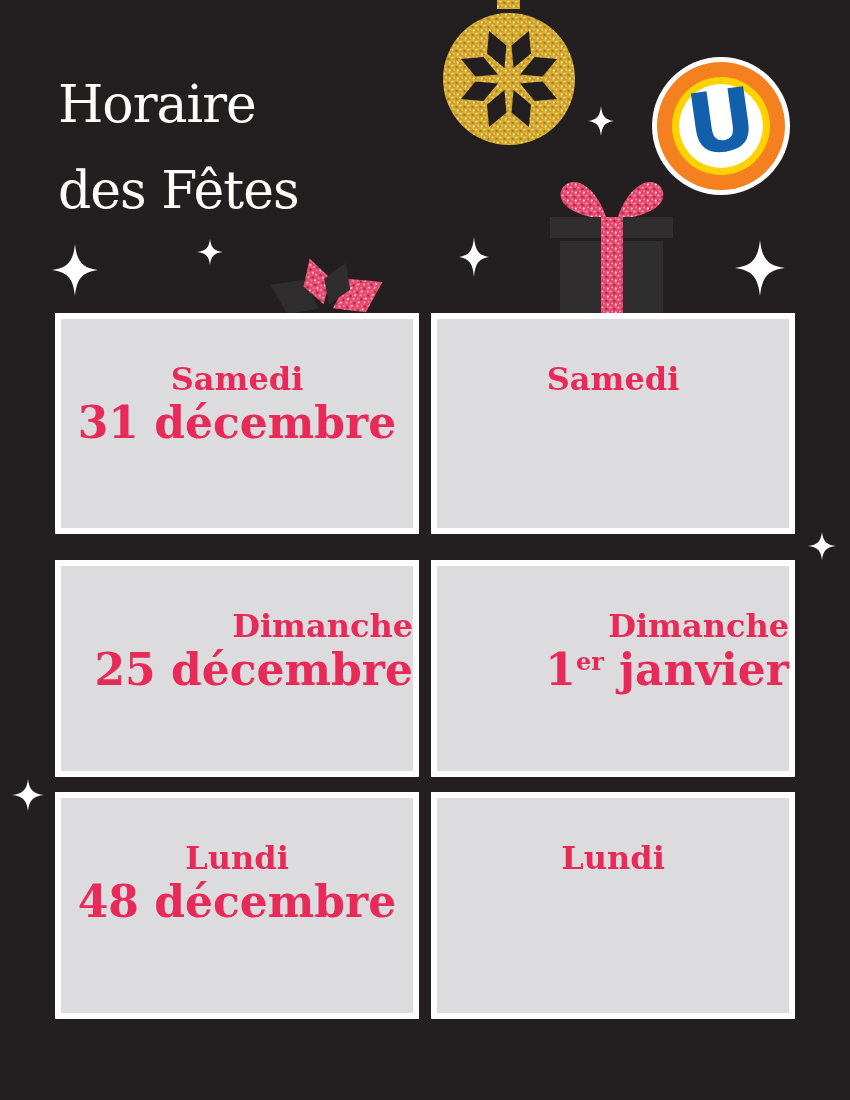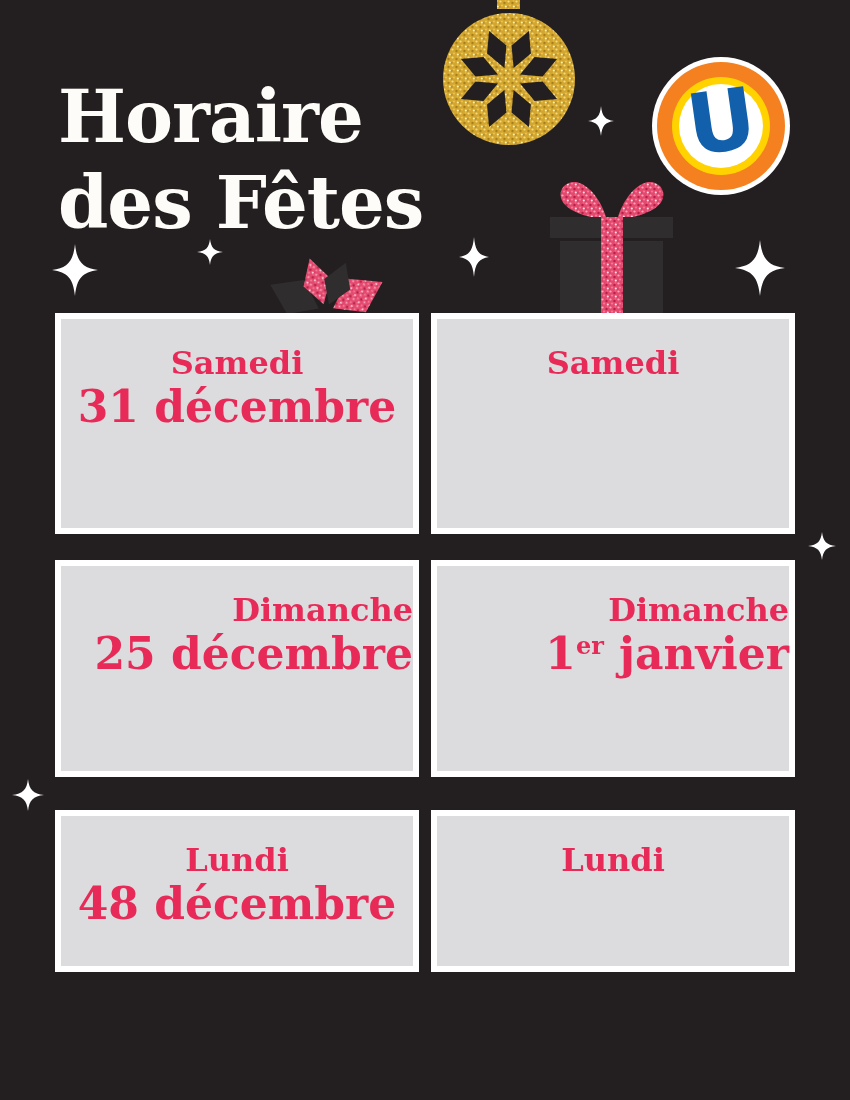--- a/index.html
+++ b/index.html
@@ -8,21 +8,21 @@
     background:var(--page_bg,#231f20);
     position:relative;overflow:hidden;
     font-family:"DejaVu Serif",serif;
   }
   .poster{position:absolute;inset:0;}
 
   
   .title{
     position:absolute;left:58px;top:26px;
     color:var(--title_white,#fdfcf9);
-    font-weight:bold;font-size:72px;line-height:86px;
+    font-weight:normal;font-size:52px;line-height:86px;
     letter-spacing:-1px;
   }
   .title span{display:block;}
 
   
   .deco{position:absolute;z-index:1;}
 
   
   .logo{
     position:absolute;left:652px;top:57px;width:138px;height:138px;z-index:1;
@@ -41,26 +41,26 @@
 
   .sparkle{position:absolute;z-index:1;}
 
   
   .card{
     position:absolute;width:364px;z-index:2;
     background:var(--card_bg,#dcdcde);
     border:6px solid var(--card_border,#ffffff);
     box-sizing:border-box;
     text-align:center;
-    padding-top:25px;
+    padding-top:41px;
   }
   .col1{left:55px;} .col2{left:431px;}
   .row1{top:313px;height:221px;}
   .row2{top:560px;height:217px;text-align:right;}
-  .row3{top:810px;height:162px;}
+  .row3{top:792px;height:227px;}
   .card .day{
     font-weight:bold;font-size:32px;line-height:1.2;
     color:var(--accent_pink,#e72a57);
   }
   .card .date{
     font-weight:bold;font-size:44px;line-height:1.15;
     color:var(--accent_pink,#e72a57);
   }
   .card .date sup{font-size:24px;line-height:0;margin-top:8px;}
 </style>

